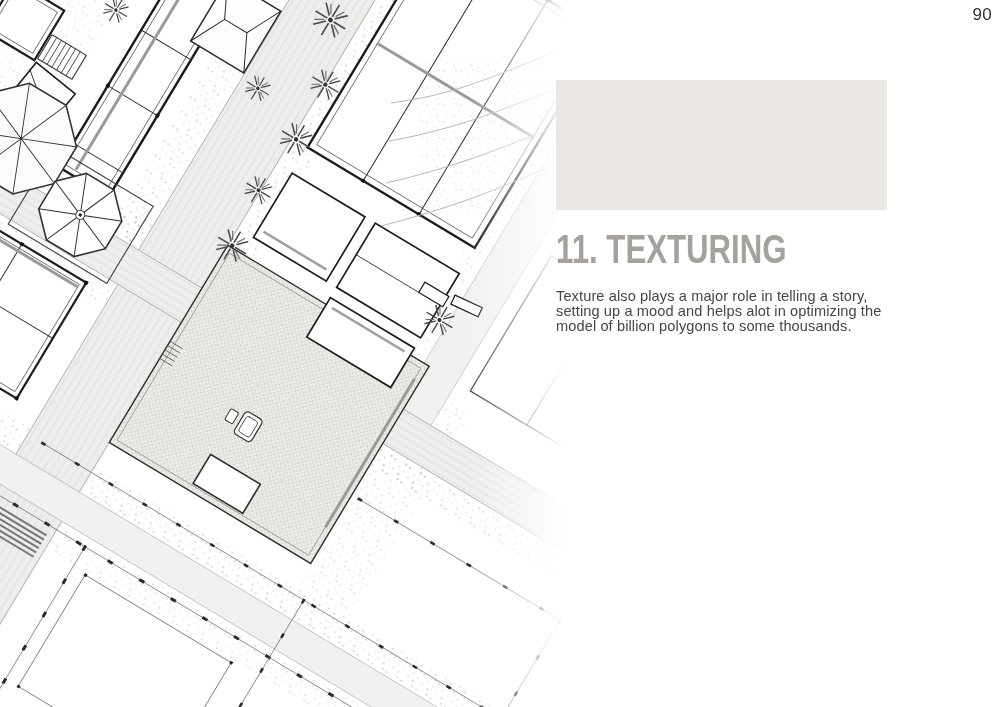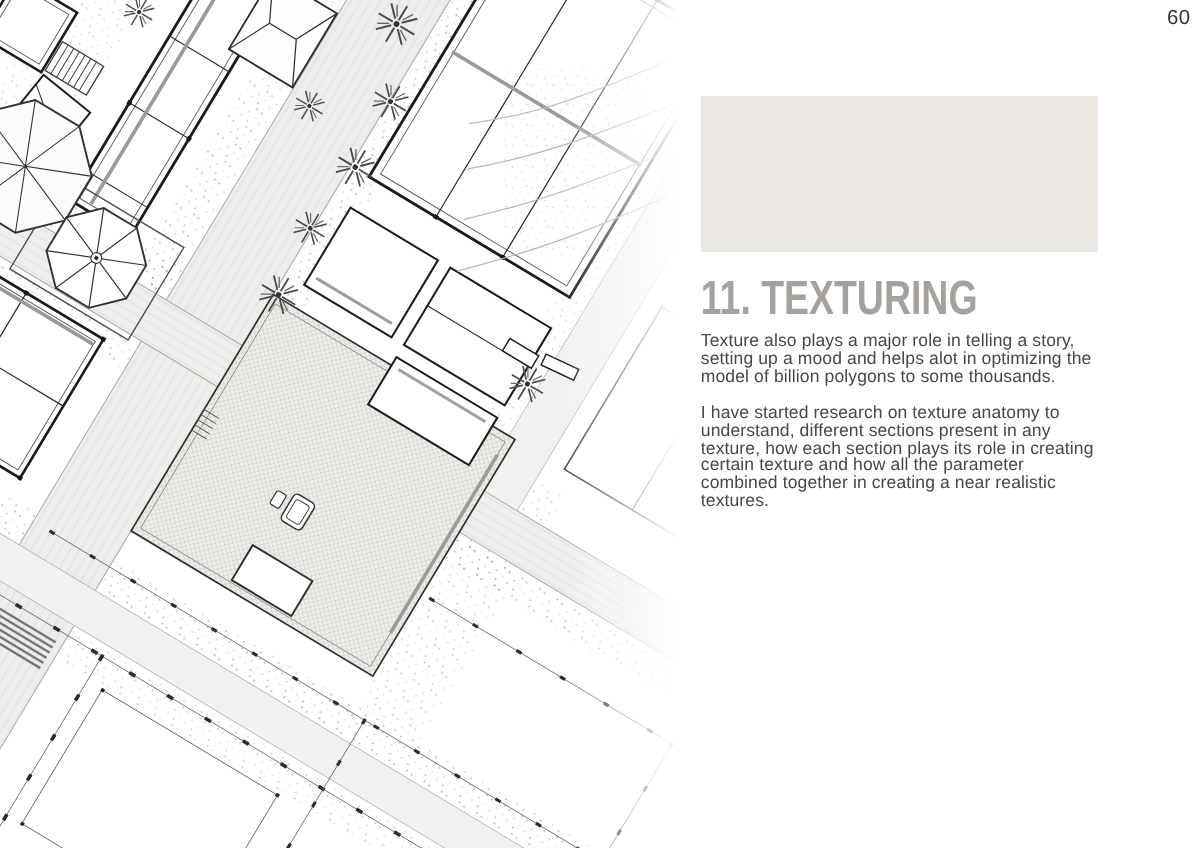--- a/index.html
+++ b/index.html
@@ -5,39 +5,39 @@
   html,body{margin:0;padding:0;background:#fff;}
   .page{
     position:relative;width:1000px;height:707px;background:#ffffff;
     overflow:hidden;font-family:"Liberation Sans",sans-serif;
   }
   .page-number{
     position:absolute;top:5px;right:8px;font-size:17px;color:#333331;
     letter-spacing:.3px;
   }
   .drawing{position:absolute;left:0;top:0;width:565px;height:707px;margin:0;}
-  .content{position:absolute;left:584px;top:80px;width:331px;}
+  .content{position:absolute;left:556px;top:80px;width:331px;}
   .placeholder{width:331px;height:130px;background:#ebe8e4;}
   h1.title{
     margin:22px 0 0 0;font-size:40px;line-height:.85;font-weight:700;
     color:#a5a19c;transform:scaleX(.78);transform-origin:left top;
     white-space:nowrap;letter-spacing:0px;
   }
   .content p{
     margin:15px 0 0 0;font-size:14.6px;line-height:14.9px;color:#474644;
     letter-spacing:.1px;
   }
-  .content p:first-of-type{margin-top:11px;}
+  .content p:first-of-type{margin-top:23px;}
 </style>
 </head>
 <body>
 
 <div class="page">
 
-  <div class="page-number">60</div>
+  <div class="page-number">90</div>
 
   <figure class="drawing">
     <svg width="565" height="707" viewBox="0 0 565 707" xmlns="http://www.w3.org/2000/svg">
       <defs>
         <pattern id="stip" width="17" height="17" patternUnits="userSpaceOnUse">
           <circle cx="2" cy="3" r=".7" fill="#8a8a88"></circle>
           <circle cx="9" cy="7" r=".6" fill="#9a9a98"></circle>
           <circle cx="14" cy="2" r=".7" fill="#8a8a88"></circle>
           <circle cx="5" cy="12" r=".6" fill="#9a9a98"></circle>
           <circle cx="12" cy="14" r=".7" fill="#8a8a88"></circle>
@@ -233,16 +233,15 @@
       <rect x="420" y="55" width="120" height="160" fill="url(#stip)" opacity=".4"></rect>
 
       <rect x="468" y="0" width="97" height="707" fill="url(#fadeR)"></rect>
     </svg>
   </figure>
 
   <section class="content">
     <div class="placeholder"></div>
     <h1 class="title">11. TEXTURING</h1>
     <p>Texture also plays a major role in telling a story, setting up a mood and helps alot in optimizing the model of billion polygons to some thousands.</p>
-    <p>I have started research on texture anatomy to understand, different sections present in any texture, how each section plays its role in creating certain texture and how all the parameter combined together in creating a near realistic textures.</p>
   </section>
 
 </div>
 
 </body></html>

